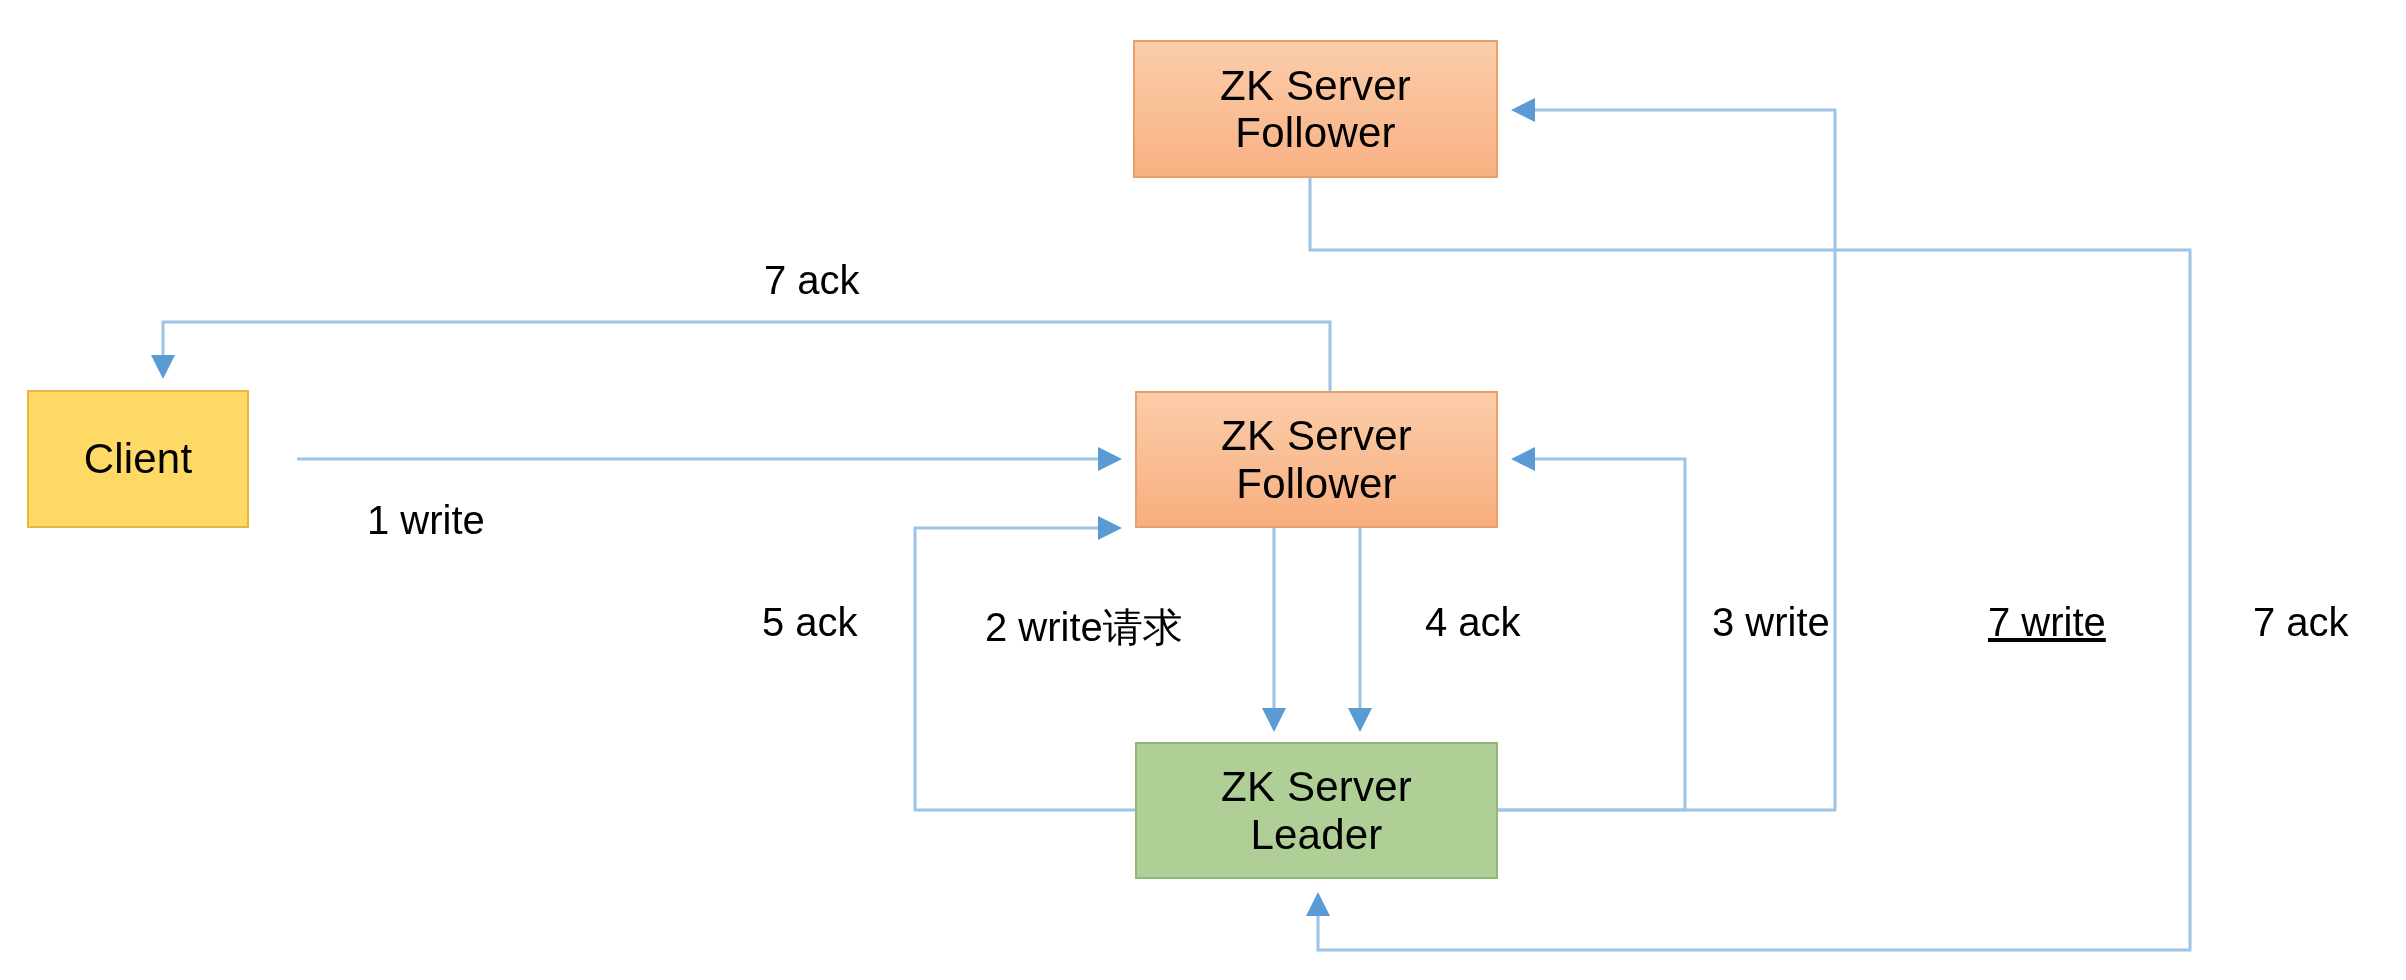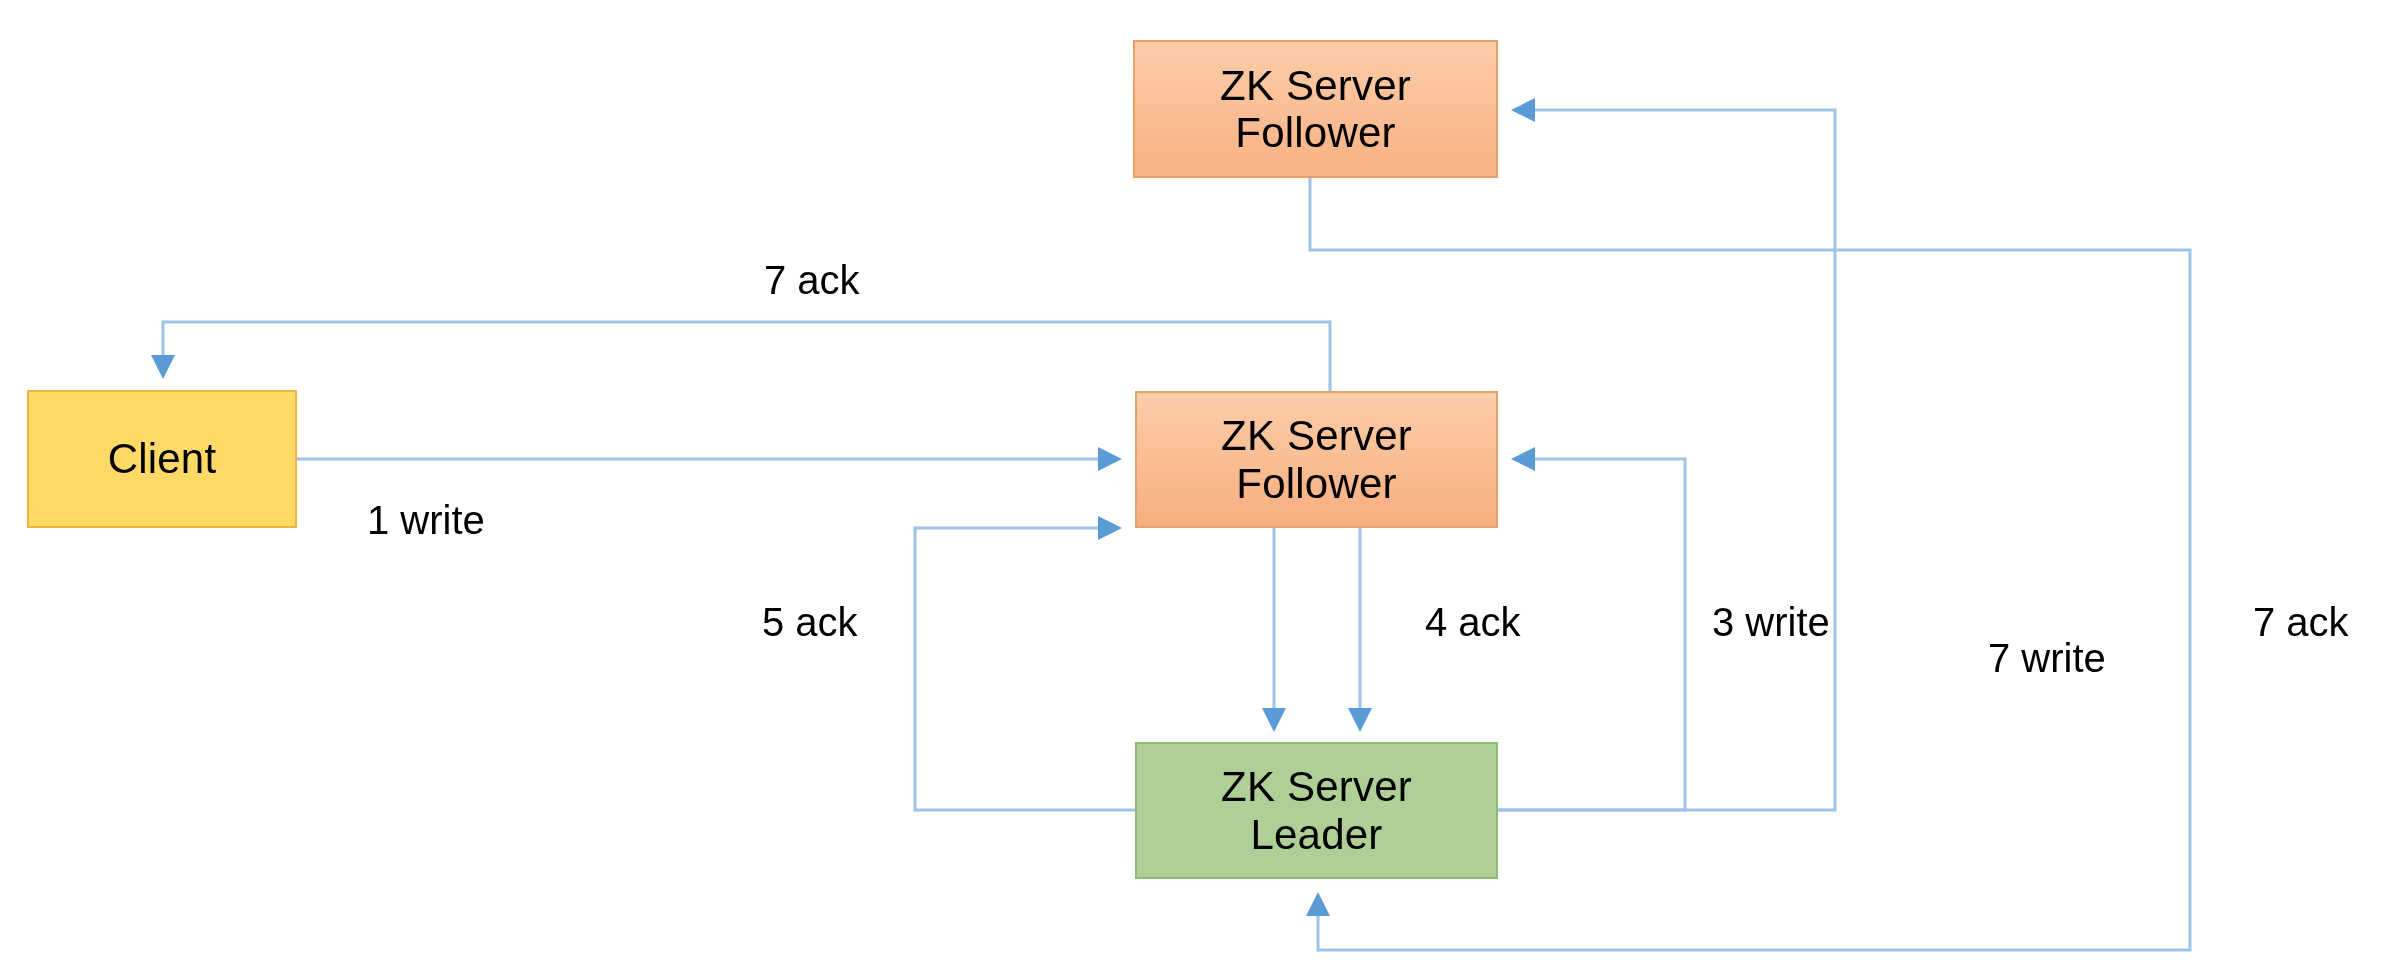--- a/index.html
+++ b/index.html
@@ -40,21 +40,21 @@
     letter-spacing: 0.2px;
     z-index: 5;
   }
   .node .line-a, .node .line-b {
     display: block;
     white-space: nowrap;
   }
   .node-client {
     left: 27px;
     top: 390px;
-    width: 270px;
+    width: 222px;
     height: 138px;
     background: #FFD966;
     border: 2px solid #E8B63C;
   }
   .node-follower-top {
     left: 1133px;
     top: 40px;
     width: 365px;
     height: 138px;
     background: linear-gradient(180deg, #FBCDAA 0%, #F8B183 100%);
@@ -129,20 +129,21 @@
     <span class="line-a">ZK Server</span>
     <span class="line-b">Follower</span>
   </div>
 
   <div class="node node-leader">
     <span class="line-a">ZK Server</span>
     <span class="line-b">Leader</span>
   </div>
 
   <div class="edge-label" style="left: 333px; top: 498px; margin-left: 34px;">1 write</div>
+  <div class="edge-label" style="left: 985px; top: 600px;">2 write请求</div>
   <div class="edge-label" style="left: 1712px; top: 600px;">3 write</div>
   <div class="edge-label" style="left: 1425px; top: 600px;">4 ack</div>
   <div class="edge-label" style="left: 762px; top: 600px;">5 ack</div>
   <div class="edge-label" style="left: 764px; top: 258px;">7 ack</div>
-  <div class="edge-label" style="left: 1988px; top: 636px;">7 write</div>
+  <div class="edge-label" style="left: 1988px; top: 600px; text-decoration: underline;">7 write</div>
   <div class="edge-label" style="left: 2253px; top: 600px;">7 ack</div>
 
 </div>
 
 </body></html>

